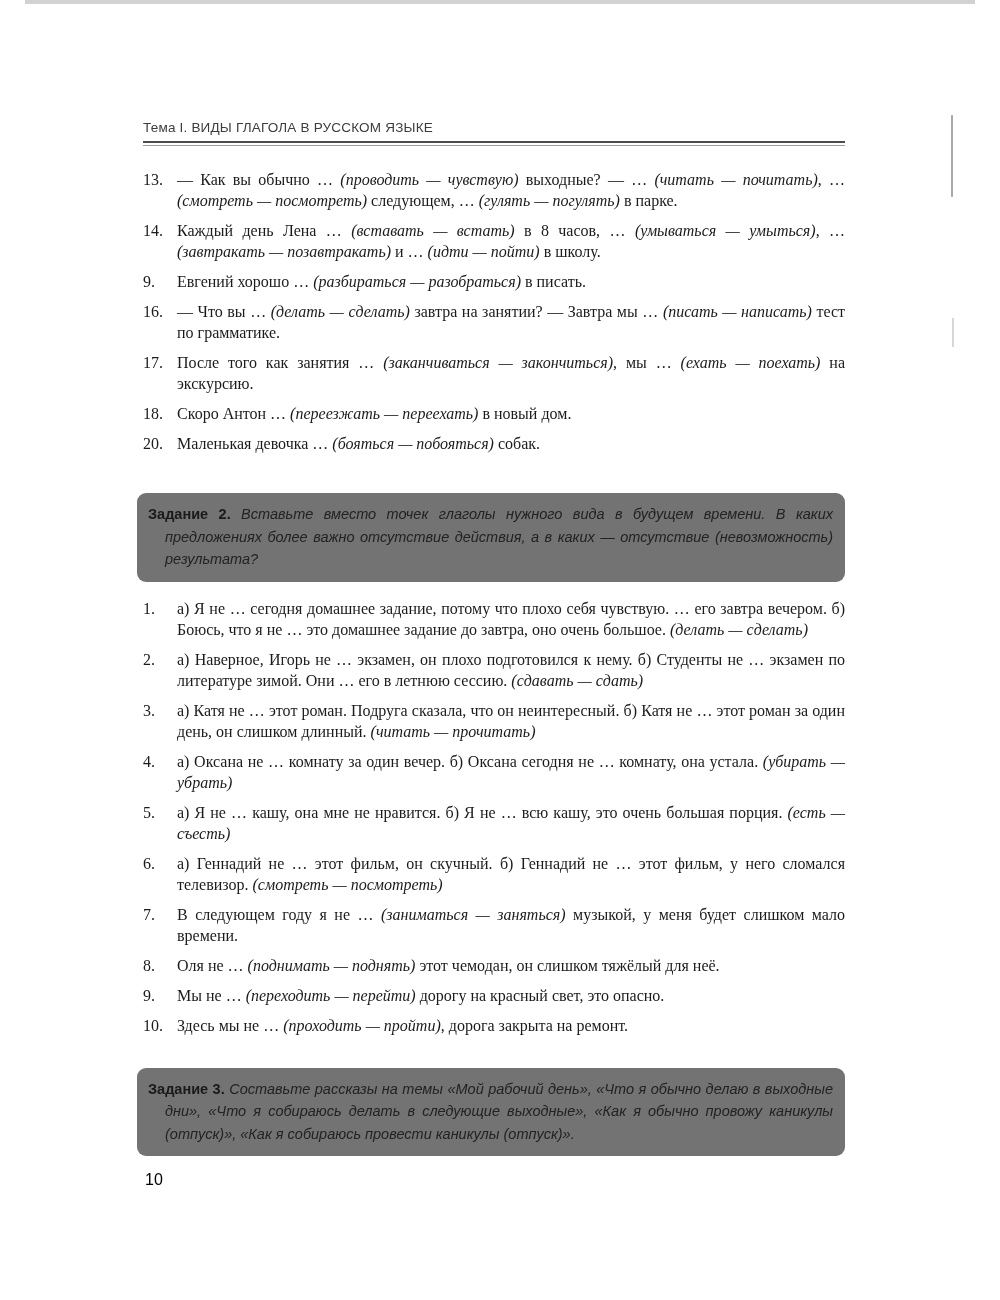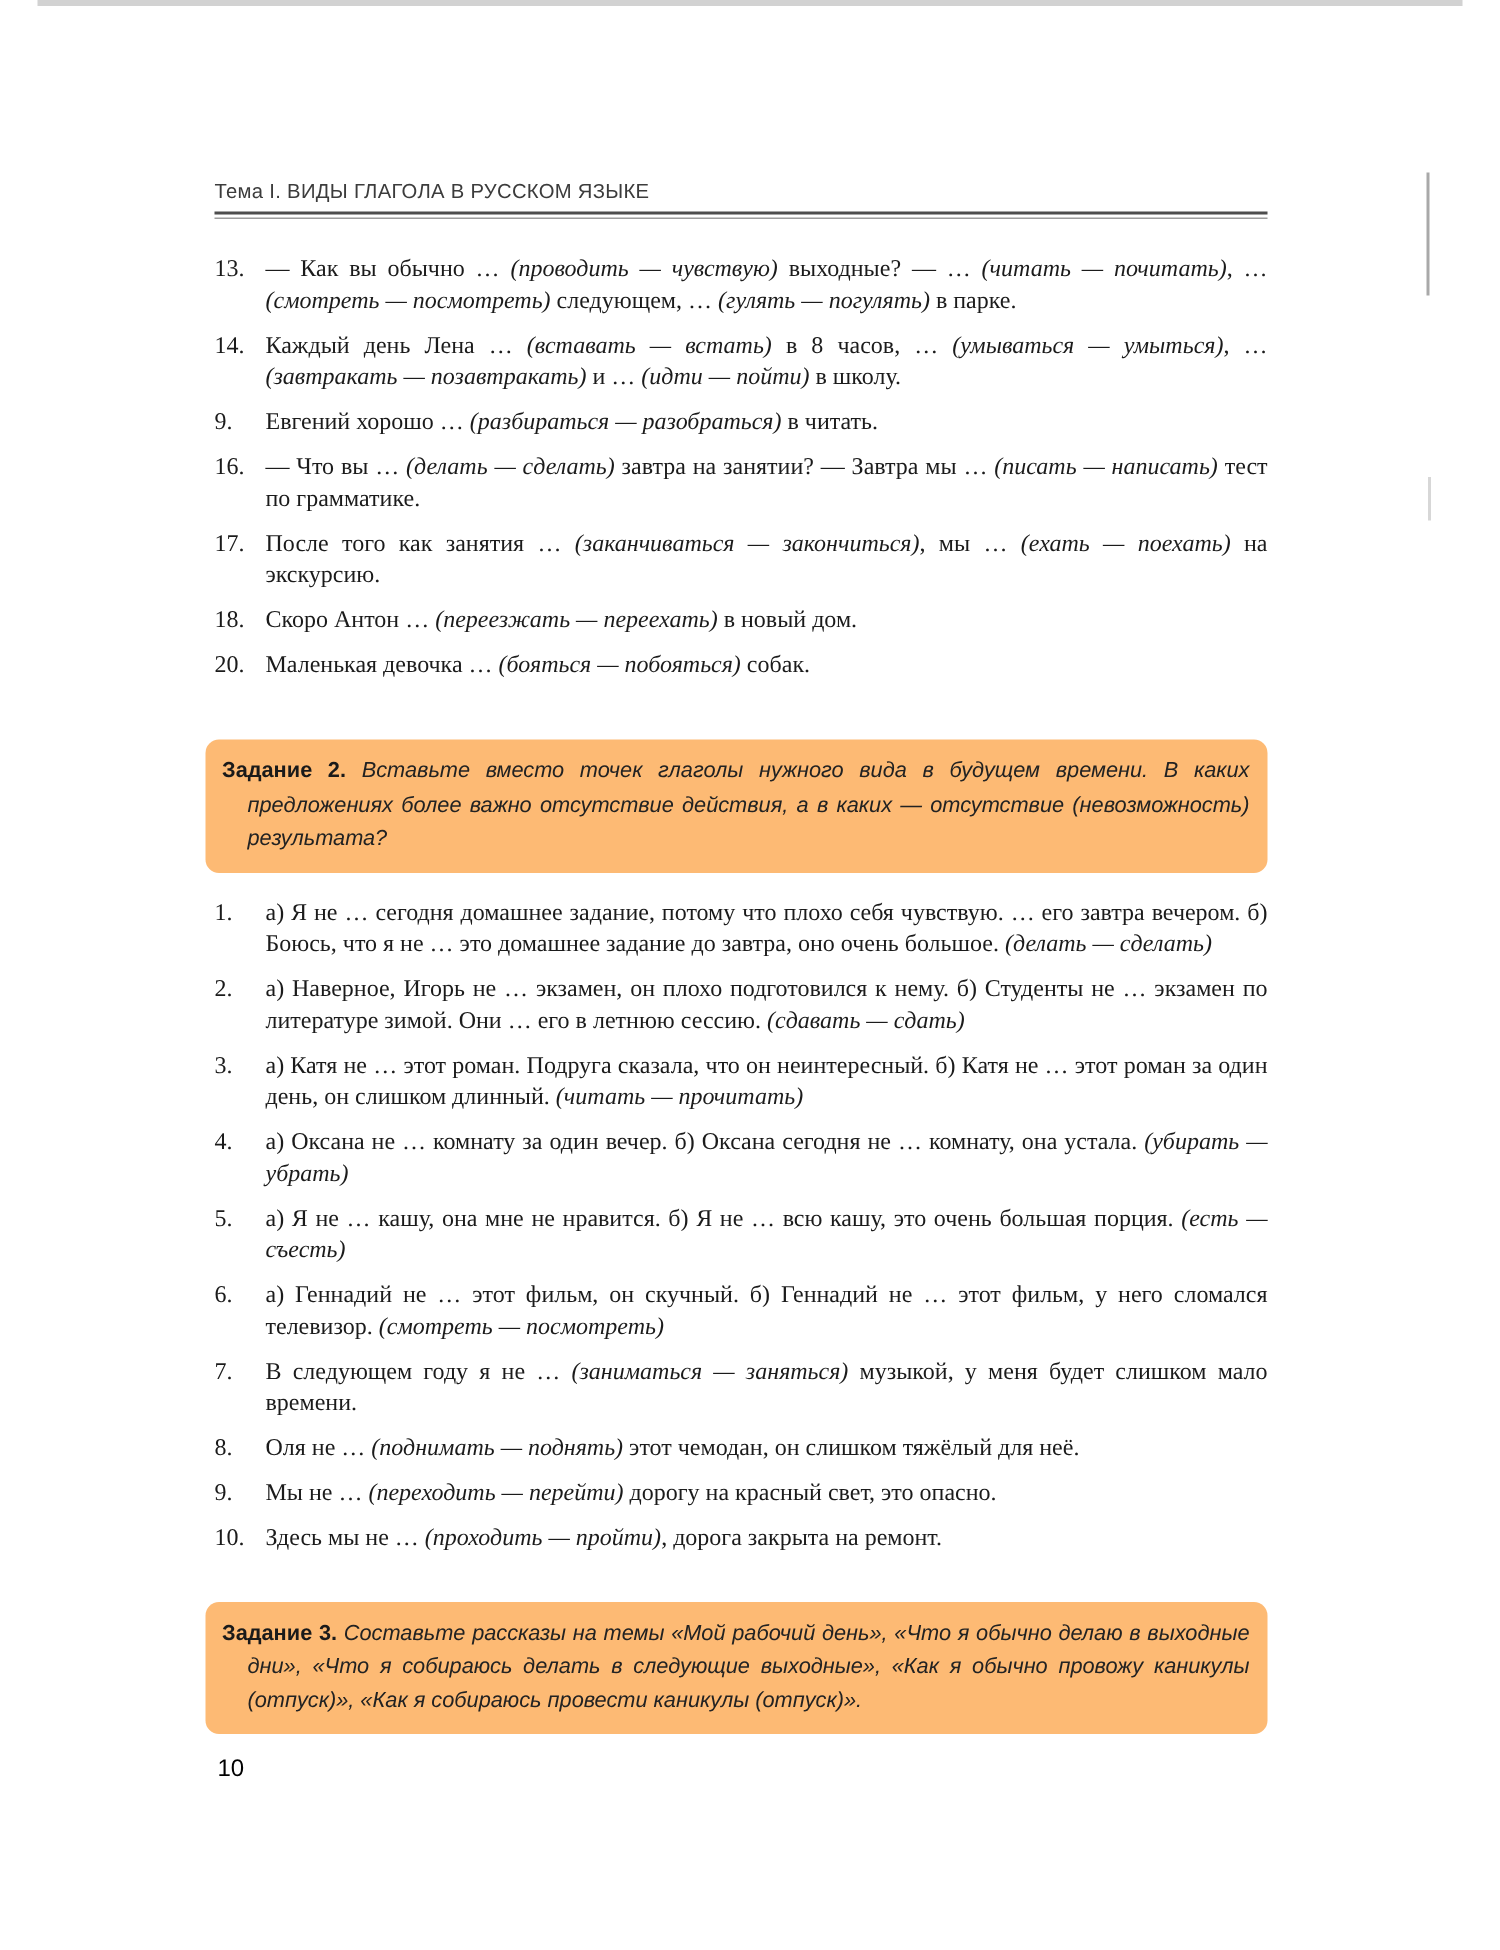--- a/index.html
+++ b/index.html
@@ -41,21 +41,21 @@
   .ex-list { }
   .item {
     display: flex;
     font-size: 16px; line-height: 21px;
     margin-bottom: 9px;
   }
   .num { flex: 0 0 34px; }
   .body { flex: 1; text-align: justify; }
   .body i { font-style: italic; }
   .task-box {
-    background: #fdba74;
+    background: #737373;
     border-radius: 9px;
     margin-left: -6px;
     padding: 10px 12px 11px 11px;
   }
   .task-box p {
     margin: 0;
     font-family: "Liberation Sans", sans-serif;
     font-style: italic;
     font-size: 14.5px; line-height: 22.5px;
     color: #222222;
@@ -90,21 +90,21 @@
       <div class="item">
         <span class="num">13.</span>
         <span class="body"><span>— Как вы обычно … </span><i>(проводить — чувствую)</i><span> выходные? — … </span><i>(читать — почитать)</i><span>, … </span><i>(смотреть — посмотреть)</i><span> следующем, … </span><i>(гулять — погулять)</i><span> в парке.</span></span>
       </div>
       <div class="item">
         <span class="num">14.</span>
         <span class="body"><span>Каждый день Лена … </span><i>(вставать — встать)</i><span> в 8 часов, … </span><i>(умываться — умыться)</i><span>, … </span><i>(завтракать — позавтракать)</i><span> и … </span><i>(идти — пойти)</i><span> в школу.</span></span>
       </div>
       <div class="item">
         <span class="num">9.</span>
-        <span class="body"><span>Евгений хорошо … </span><i>(разбираться — разобраться)</i><span> в читать.</span></span>
+        <span class="body"><span>Евгений хорошо … </span><i>(разбираться — разобраться)</i><span> в писать.</span></span>
       </div>
       <div class="item">
         <span class="num">16.</span>
         <span class="body"><span>— Что вы … </span><i>(делать — сделать)</i><span> завтра на занятии? — Завтра мы … </span><i>(писать — написать)</i><span> тест по грамматике.</span></span>
       </div>
       <div class="item">
         <span class="num">17.</span>
         <span class="body"><span>После того как занятия … </span><i>(заканчиваться — закончиться)</i><span>, мы … </span><i>(ехать — поехать)</i><span> на экскурсию.</span></span>
       </div>
       <div class="item">

